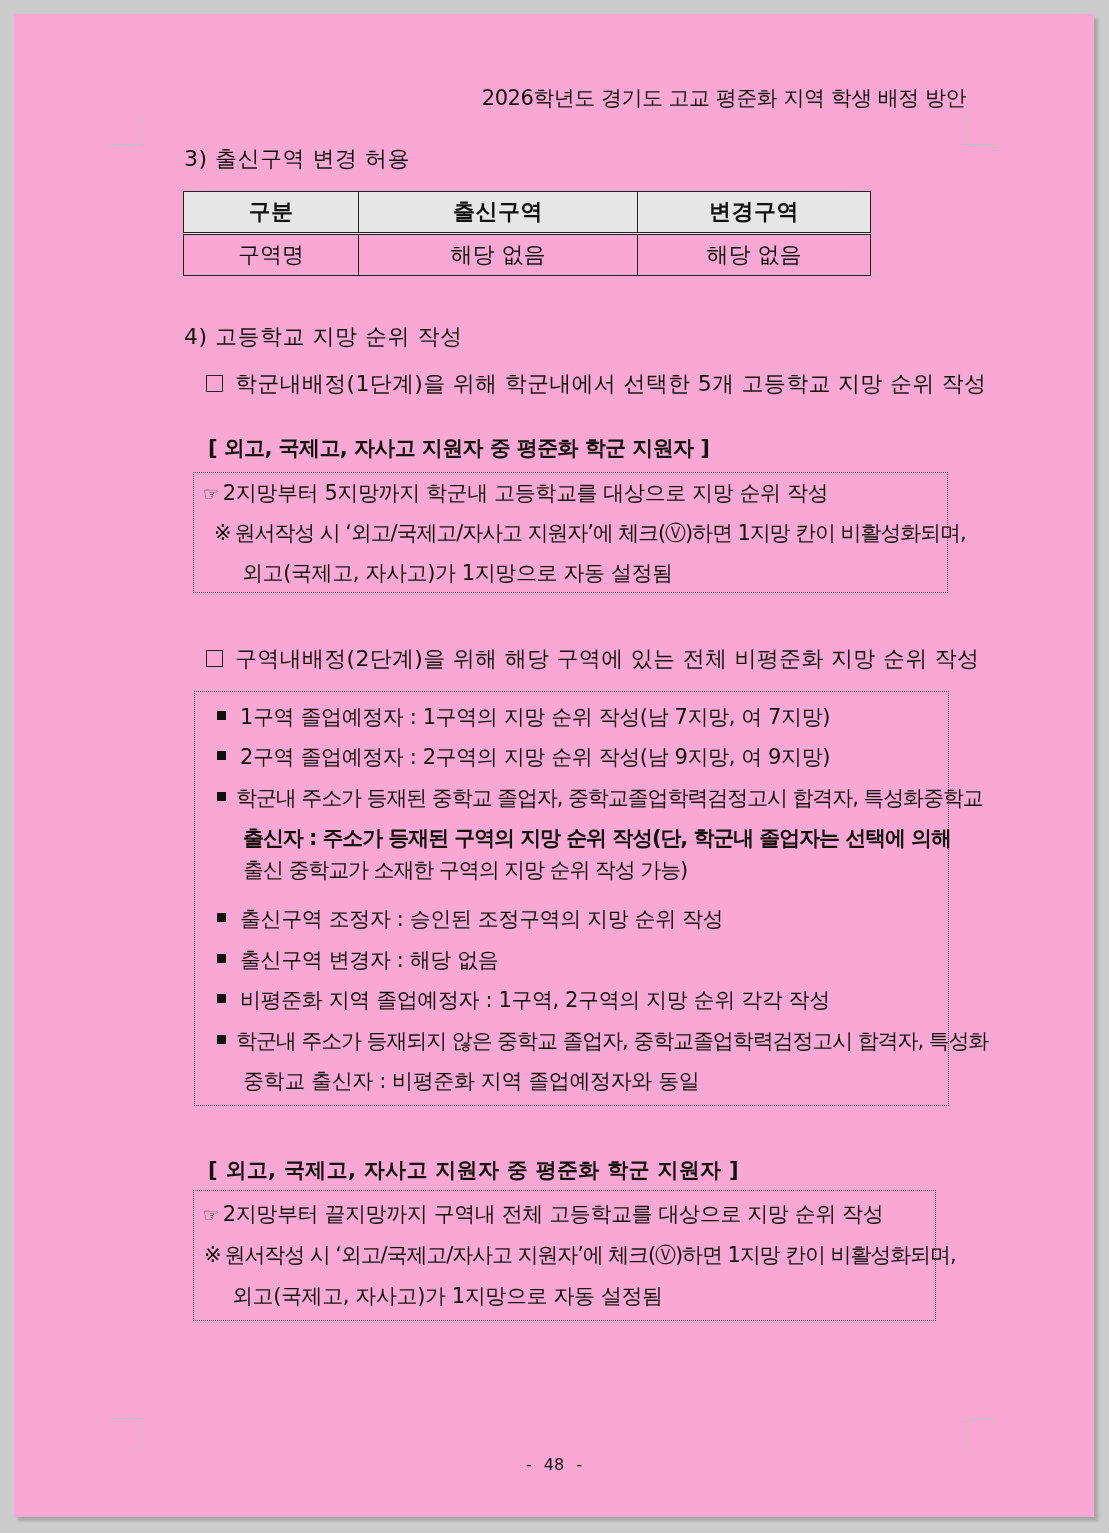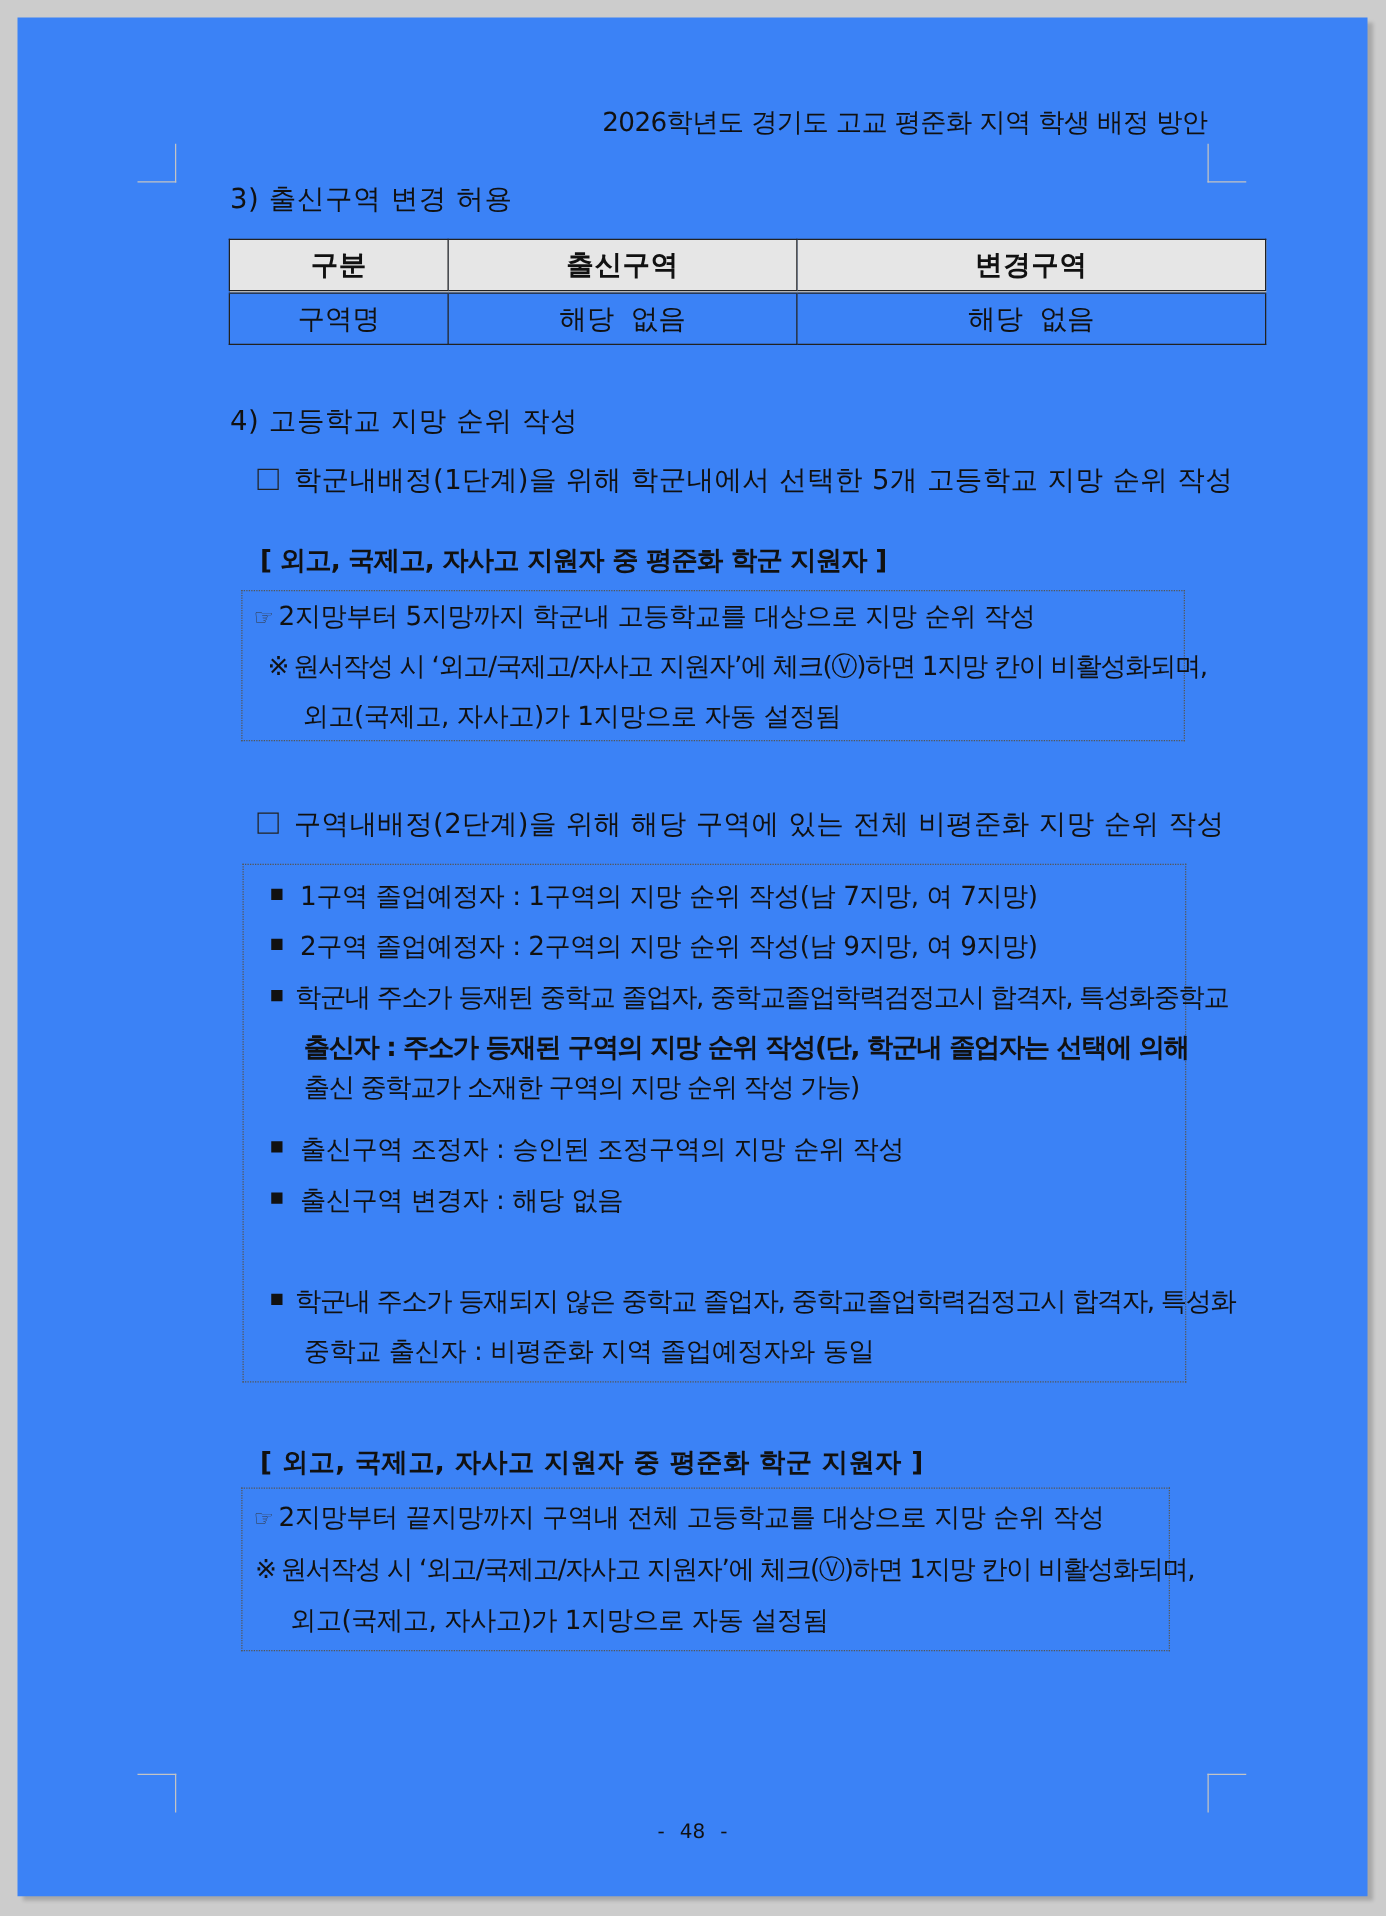--- a/index.html
+++ b/index.html
@@ -8,44 +8,43 @@
       background: #cccccc;
       position: relative;
       overflow: hidden;
       font-family: "DejaVu Sans", "Liberation Sans", sans-serif;
       color: #111;
     }
     .page {
       position: absolute;
       left: 14px; top: 14px;
       width: 1080px; height: 1503px;
-      background: #3b82f6;
+      background: #f9a8d4;
       box-shadow: 4px 4px 3px rgba(0,0,0,0.18);
     }
     .crop { position: absolute; width: 30px; height: 30px; border-color: #c4c4c4; border-style: solid; border-width: 0; }
     .crop.tl { left: 96px; top: 101px; border-right-width: 1px; border-bottom-width: 1px; }
     .crop.tr { left: 952px; top: 101px; border-left-width: 1px; border-bottom-width: 1px; }
     .crop.bl { left: 96px; top: 1405px; border-right-width: 1px; border-top-width: 1px; }
     .crop.br { left: 952px; top: 1405px; border-left-width: 1px; border-top-width: 1px; }
 
     .abs { position: absolute; white-space: nowrap; }
     .header-title { right: 128px; top: 70px; font-size: 21px; letter-spacing: -0.5px; }
     .section-title { font-size: 22px; letter-spacing: 0.5px; }
     .sub-heading { font-size: 22px; letter-spacing: 0.3px; }
     .bracket-heading { font-size: 21px; font-weight: bold; letter-spacing: -0.6px; }
     .checkbox-glyph {
       display: inline-block; width: 15px; height: 15px; border: 1.3px solid #222;
       margin-right: 12px; vertical-align: -1px;
     }
 
     table.region-table {
       position: absolute; left: 169px; top: 177px;
-      width: 830px; border-collapse: collapse;
+      width: 688px; border-collapse: collapse;
       font-size: 22px;
-      font-family: Liberation Mono, monospace;
     }
     table.region-table th, table.region-table td {
       border: 1px solid #222; text-align: center; padding: 0;
     }
     table.region-table th {
       background: #e6e6e6; height: 40px; font-weight: bold; letter-spacing: 0.5px;
       border-bottom: 3px double #222;
     }
     table.region-table td { height: 40px; }
 
@@ -129,20 +128,23 @@
     <div class="line tight" style="left:48px; top:164px;text-align:center;">출신 중학교가 소재한 구역의 지망 순위 작성 가능)</div>
 
     <div class="line" style="left:22px; top:213px;">
       <span class="bullet-sq"></span><span>출신구역 조정자 : 승인된 조정구역의 지망 순위 작성</span>
     </div>
 
     <div class="line" style="left:22px; top:254px;">
       <span class="bullet-sq"></span><span>출신구역 변경자 : 해당 없음</span>
     </div>
 
+    <div class="line" style="left:22px; top:294px;">
+      <span class="bullet-sq"></span><span>비평준화 지역 졸업예정자 : 1구역, 2구역의 지망 순위 각각 작성</span>
+    </div>
 
     <div class="line" style="left:48px; top:375px;">중학교 출신자 :   비평준화 지역 졸업예정자와 동일</div>
     <div class="line tight" style="left:22px; top:335px;">
       <span class="bullet-sq" style="margin-right:10px;"></span><span>학군내 주소가 등재되지 않은 중학교 졸업자, 중학교졸업학력검정고시 합격자, 특성화</span>
     </div>
   </div>
 
   <div class="abs bracket-heading" style="left:194px; top:1142px; letter-spacing:0.3px;">[ 외고, 국제고, 자사고 지원자 중 평준화 학군 지원자 ]</div>
 
   <div class="dotbox" style="left:179px; top:1176px; width:743px; height:131px;">

